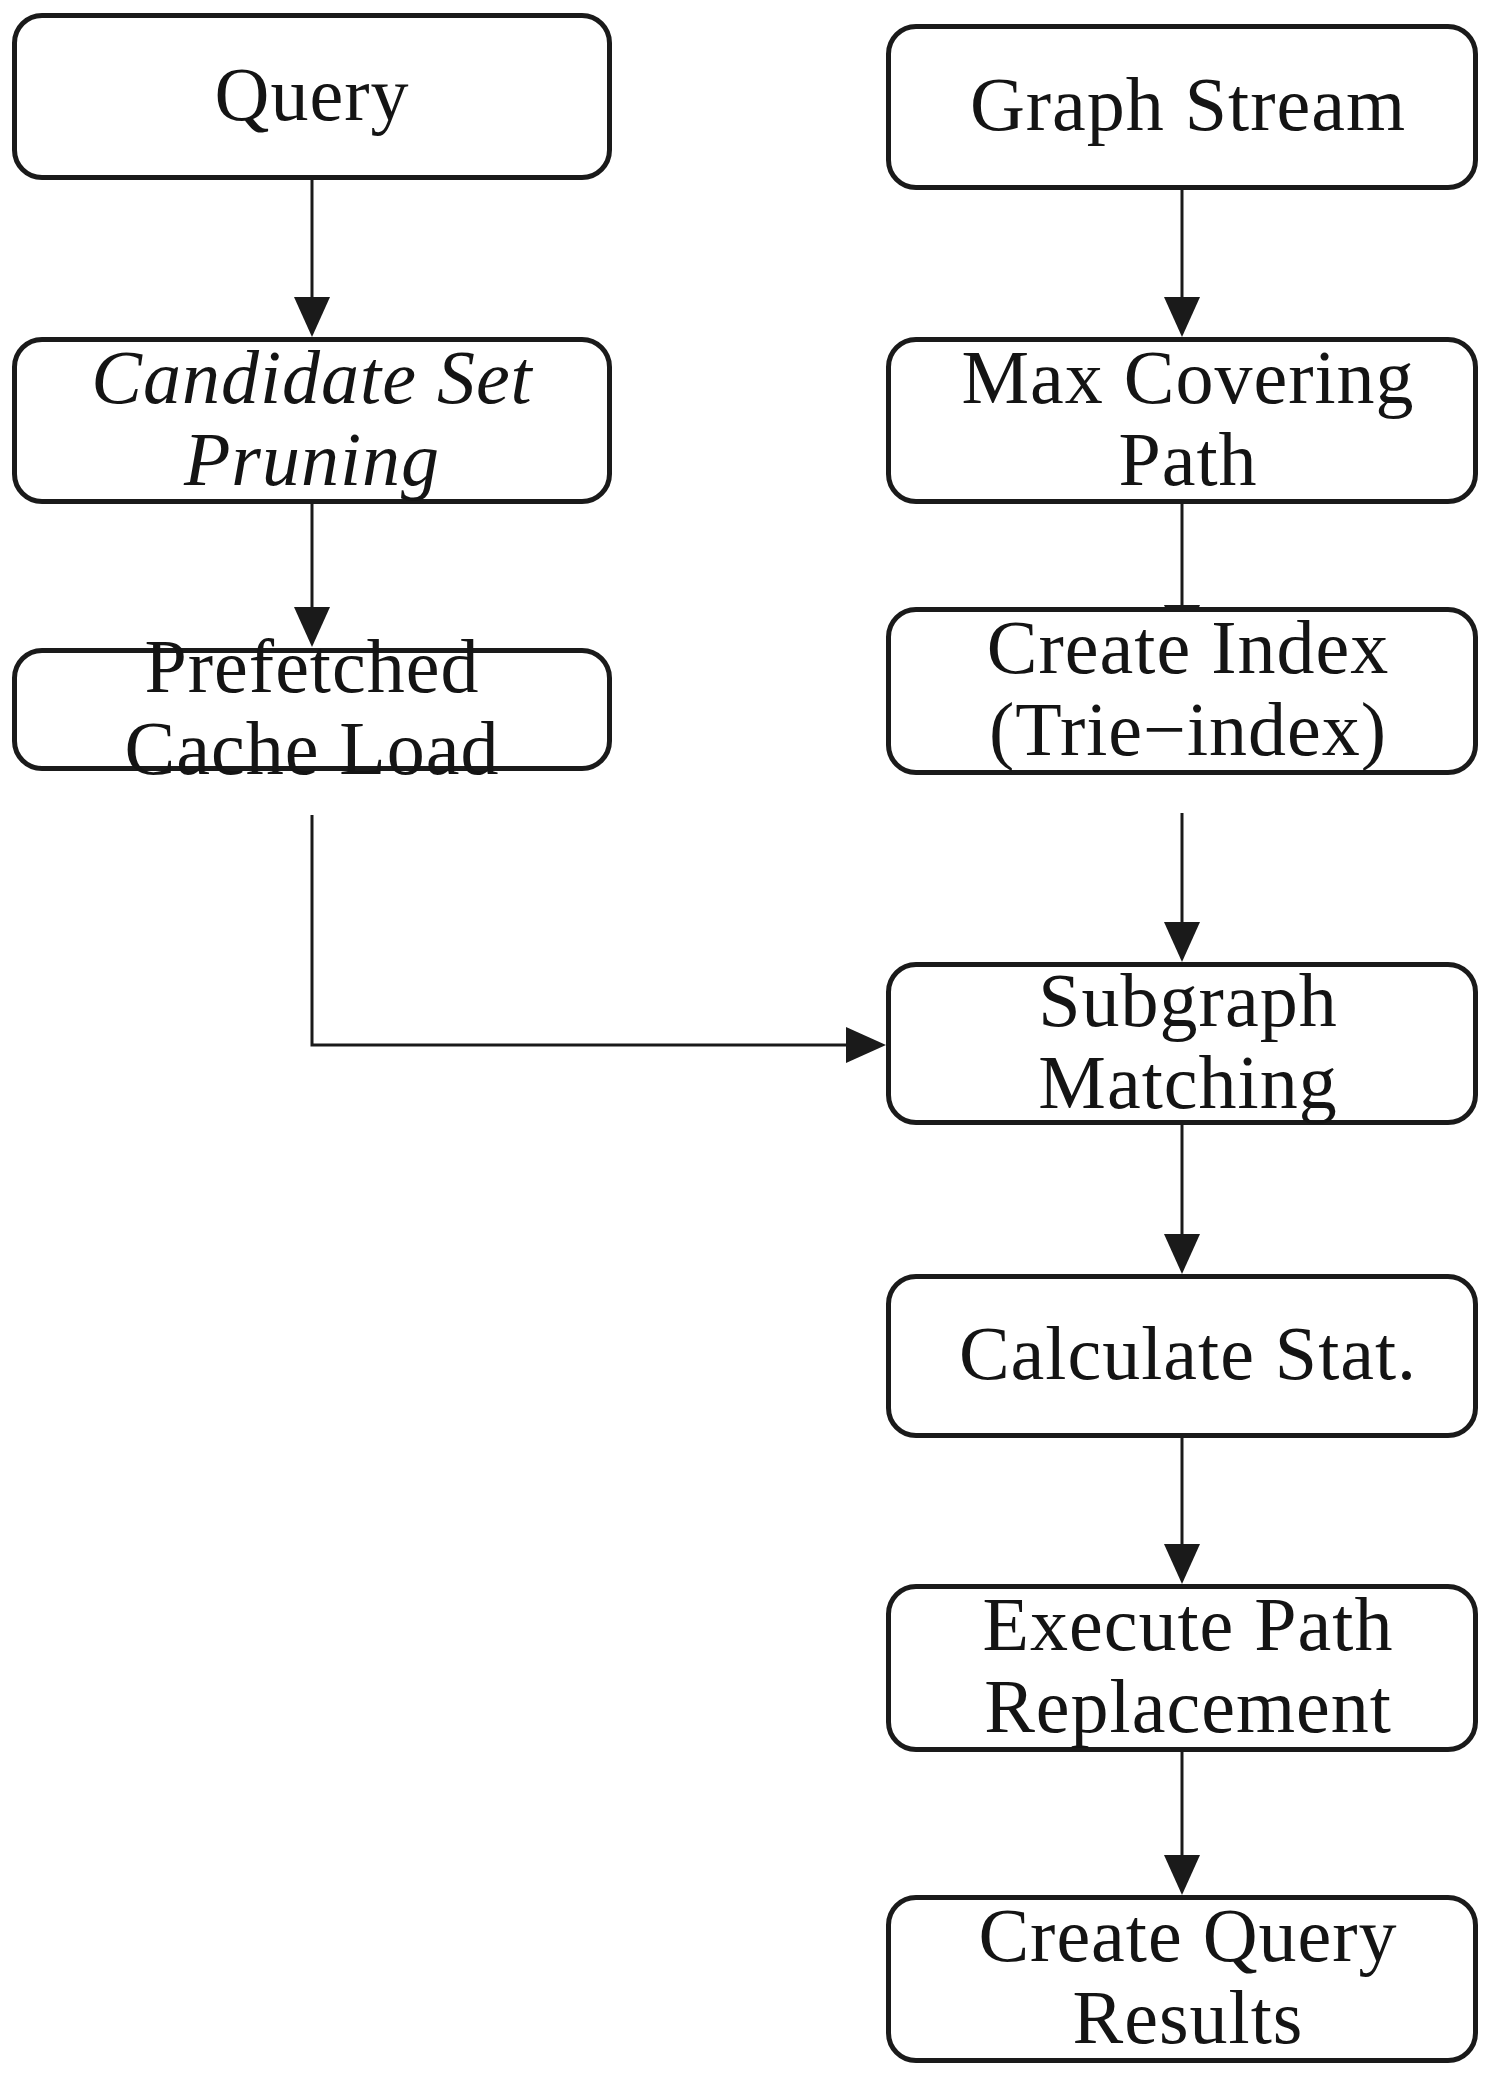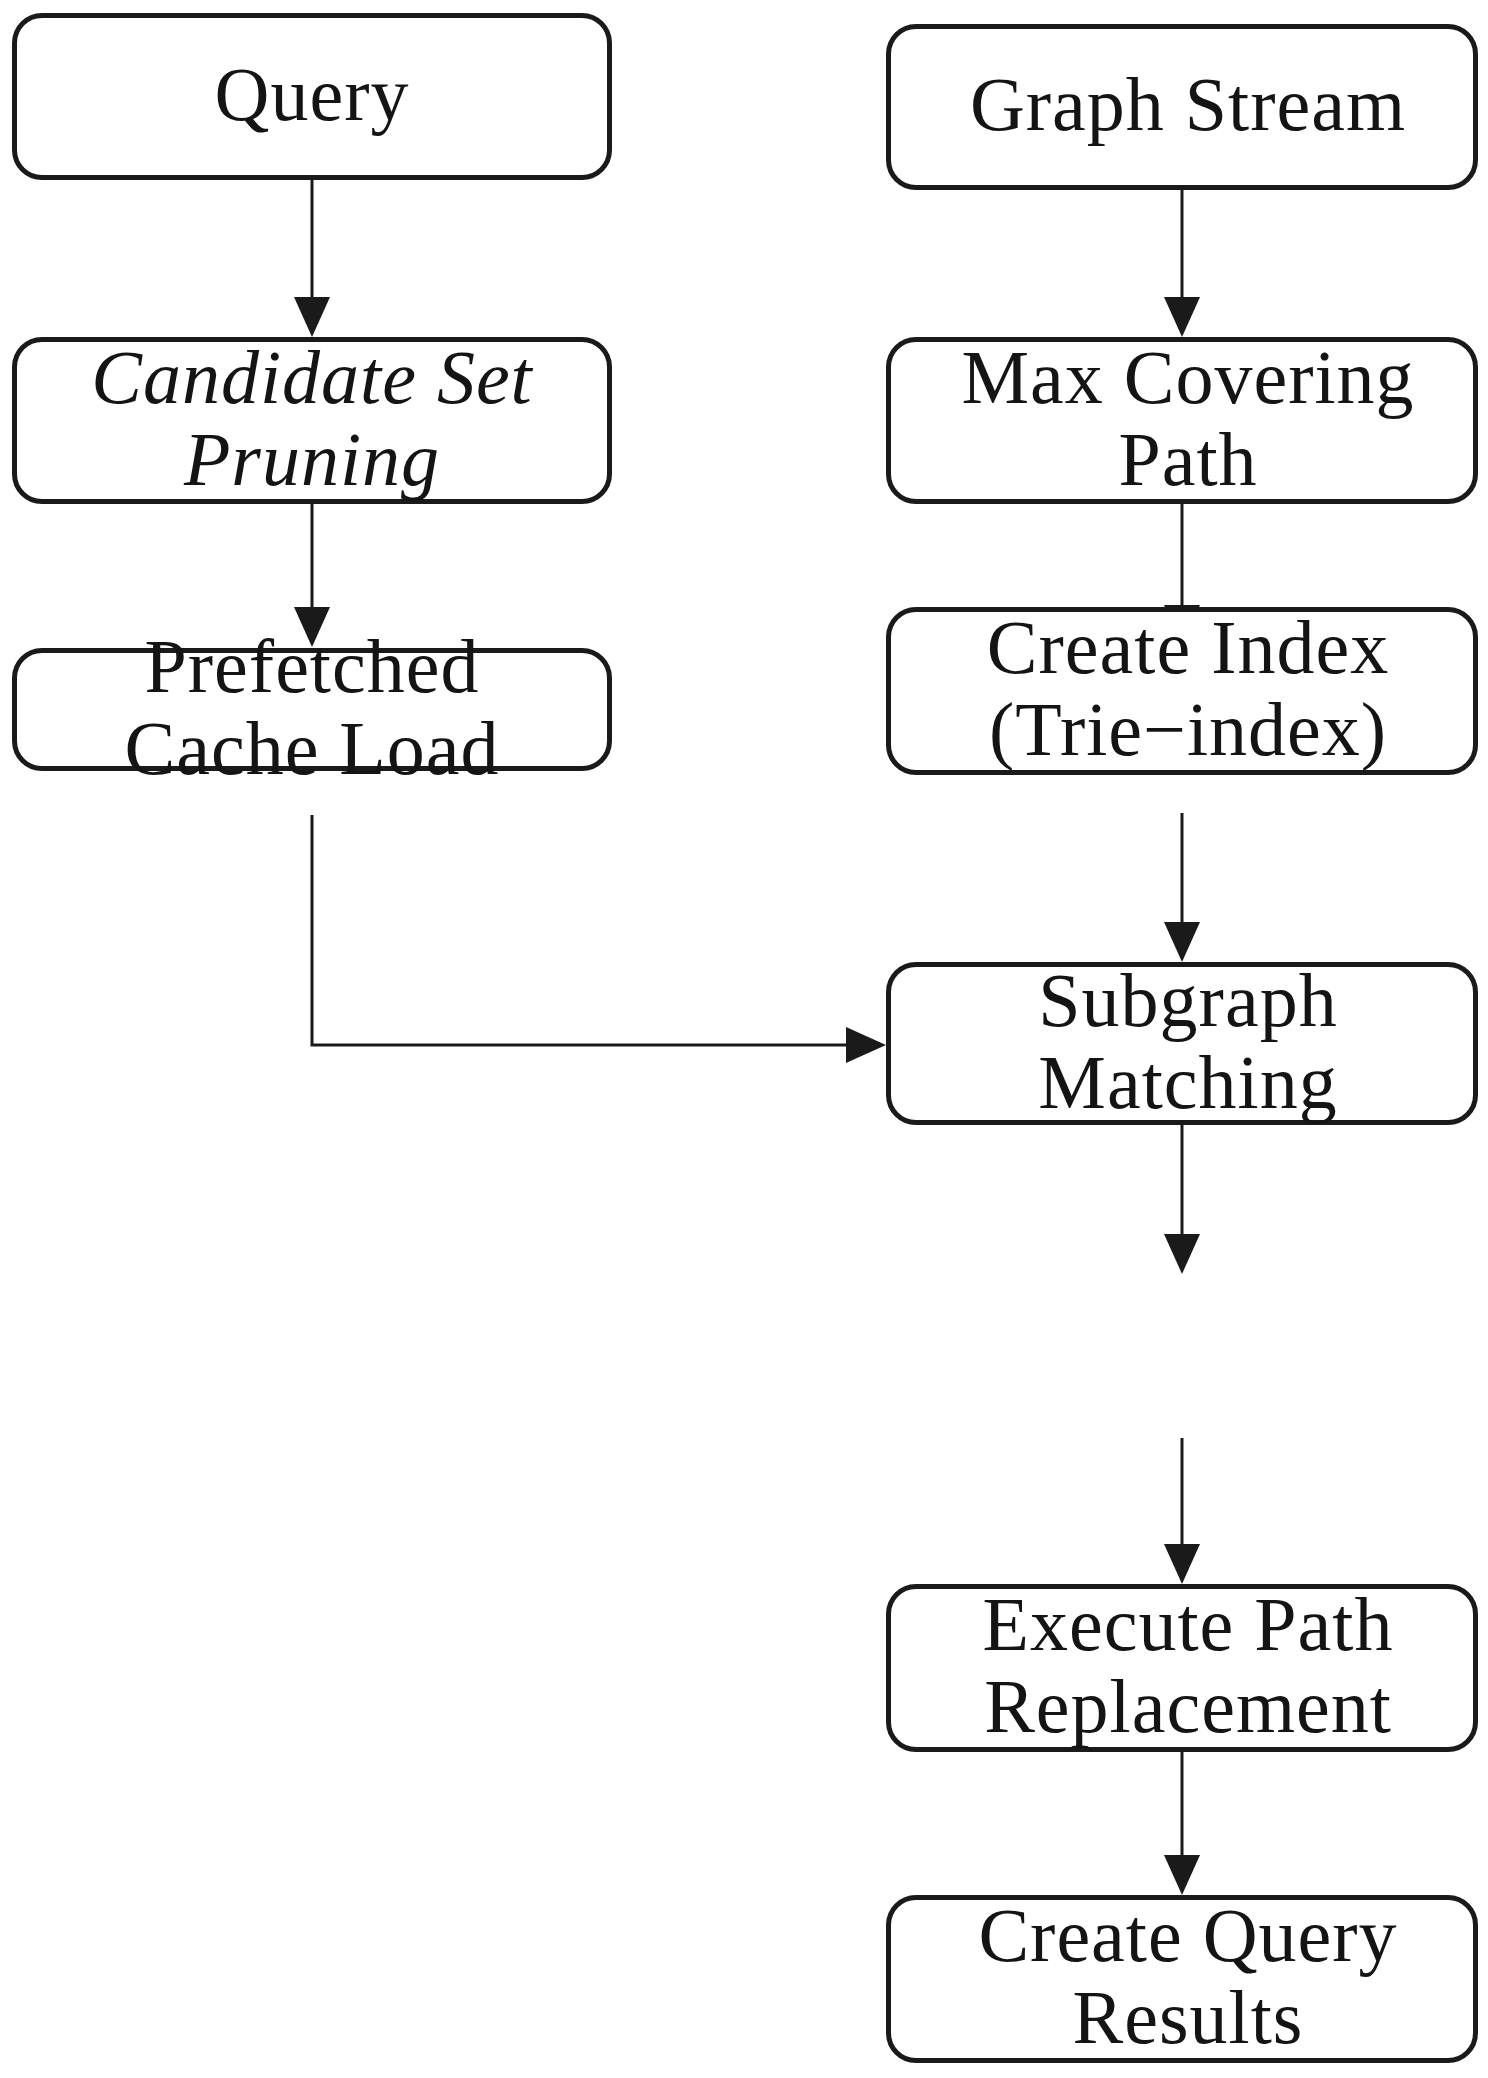--- a/index.html
+++ b/index.html
@@ -107,20 +107,23 @@
   <div class="node col-right" style="top:607px; height:168px;">
     <div class="node-label">Create Index
 (Trie−index)</div>
   </div>
 
   <div class="node col-right" style="top:962px; height:163px;">
     <div class="node-label">Subgraph
 Matching</div>
   </div>
 
+  <div class="node col-right" style="top:1274px; height:164px;">
+    <div class="node-label">Calculate Stat.</div>
+  </div>
 
   <div class="node col-right" style="top:1584px; height:168px;">
     <div class="node-label">Execute Path
 Replacement</div>
   </div>
 
   <div class="node col-right" style="top:1895px; height:168px;align-items:center;">
     <div class="node-label">Create Query
 Results</div>
   </div>

